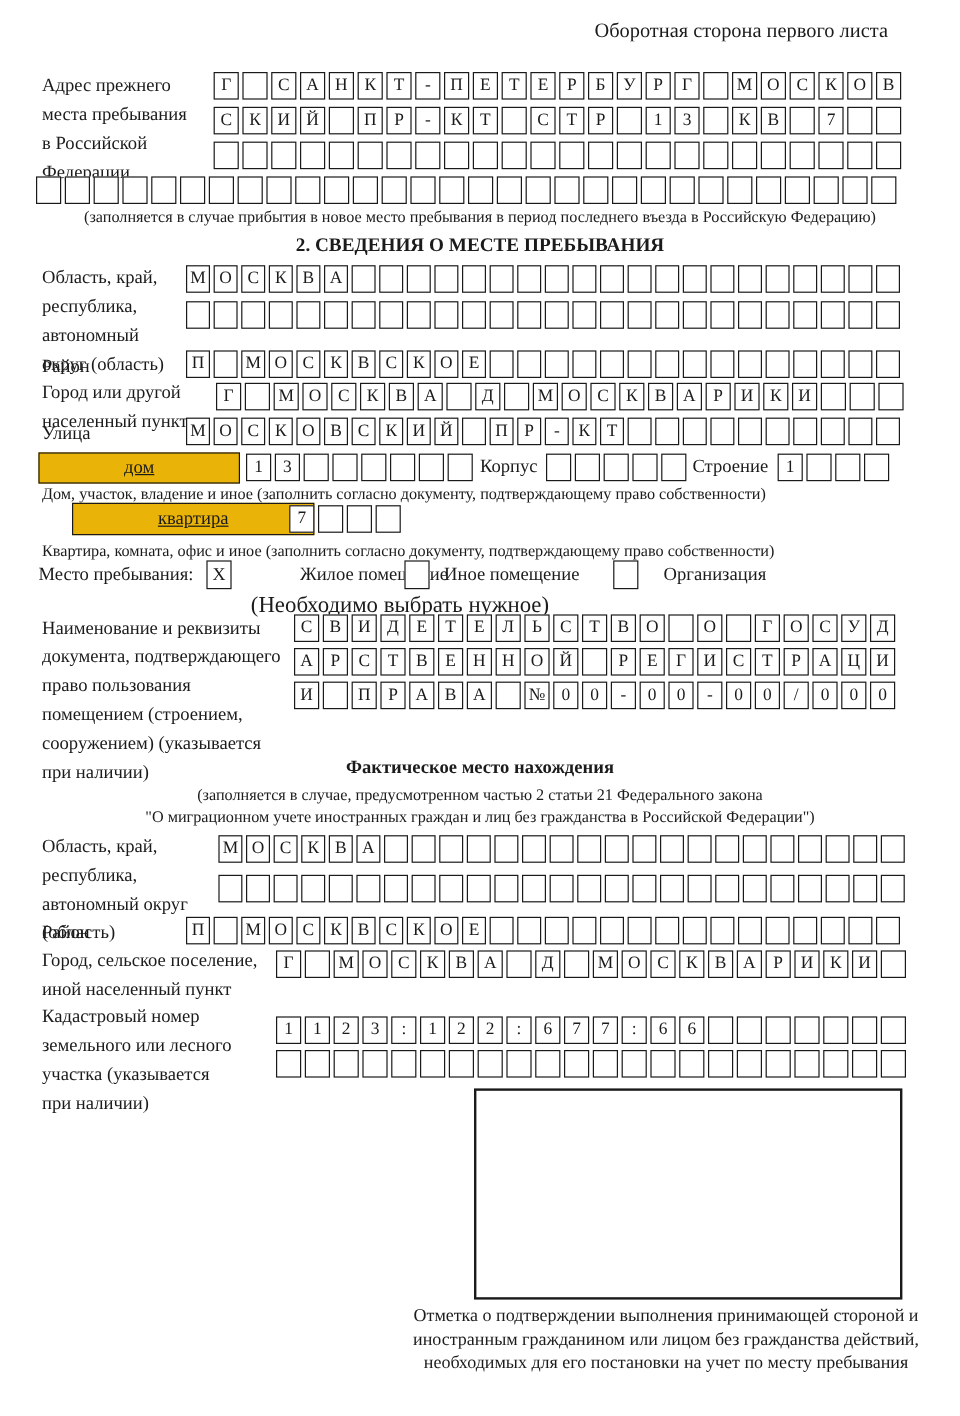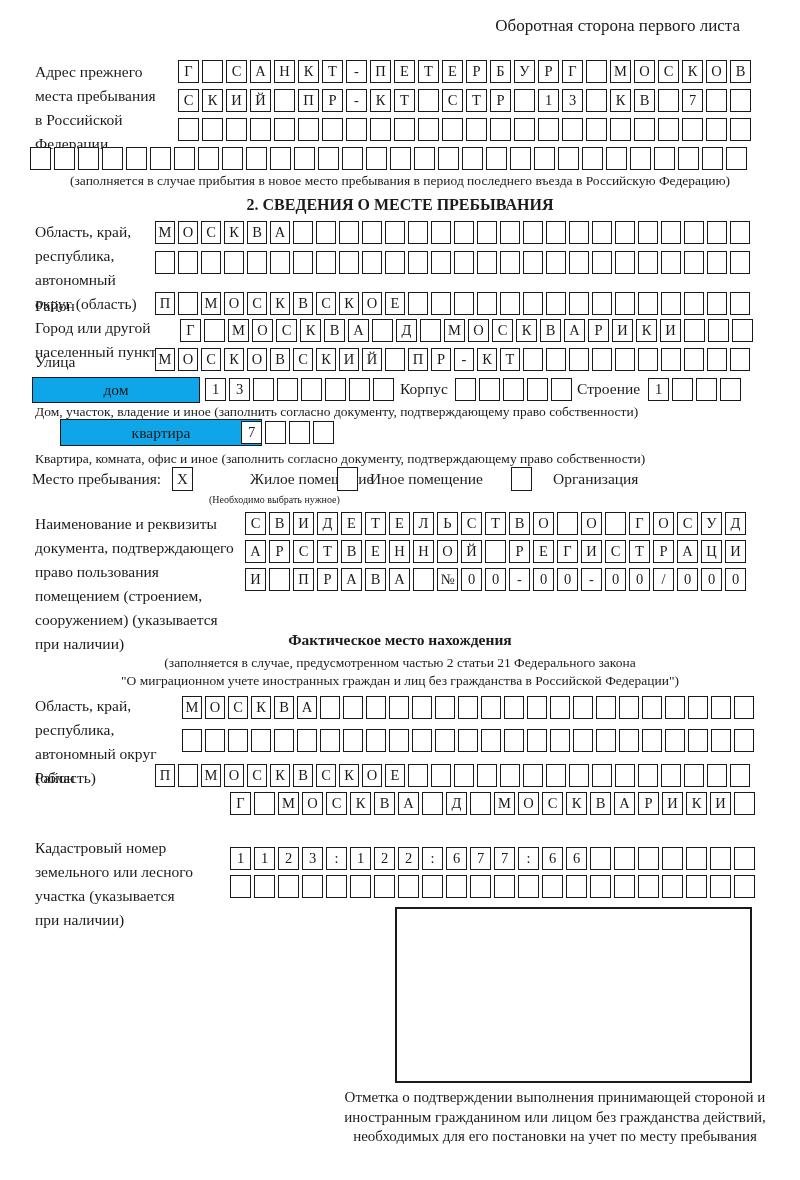--- a/index.html
+++ b/index.html
@@ -16,21 +16,21 @@
   .heading { font-size:16px; font-weight:bold; text-align:center; width:800px; left:0; }
   .cells { display:flex; gap:3px; }
   .cell {
     width:20px; height:23px; border:1.6px solid #1a1a1a; background:#fff;
     display:flex; align-items:center; justify-content:center;
     font-size:14.5px; font-weight:500; font-family:"Liberation Serif", serif;
   }
   .cells.lg .cell { width:21px; }
   .bigbox {
     border:1.8px solid #1a1a1a; display:flex; align-items:center; justify-content:center;
-    font-size:15.5px; background:#0ea5e9;
+    font-size:15.5px; background:#eab308;text-decoration:underline;
   }
   .inline-label { font-size:15.5px; }
   .checkbox {
     width:21px; height:24px; border:1.7px solid #1a1a1a; background:#fff;
     display:flex; align-items:center; justify-content:center;
     font-size:15px; font-weight:500;
   }
   .stamp-box { border:2px solid #1a1a1a; background:#fff; }
   .stamp-caption { font-size:15px; line-height:1.3; text-align:center; }
 </style>
@@ -346,21 +346,21 @@
     </div>
   <div class="abs caption" style="top:451px; text-align:left; left:35px; width:760px;">Квартира, комната, офис и иное (заполнить согласно документу, подтверждающему право собственности)</div>
 
   <div class="abs inline-label" style="left:32px; top:470px;">Место пребывания:</div>
   <div class="abs checkbox" style="left:172px; top:467px;">X</div>
   <div class="abs inline-label" style="left:202px; top:470px;margin-left:48px;">Жилое помещение</div>
   <div class="abs checkbox" style="left:337px; top:467px;"></div>
   <div class="abs inline-label" style="left:370px; top:470px;">Иное помещение</div>
   <div class="abs checkbox" style="left:511px; top:467px;"></div>
   <div class="abs inline-label" style="left:553px; top:470px;">Организация</div>
-  <div class="abs" style="left:209px; top:494px; font-size:10px;">(Необходимо выбрать нужное)</div>
+  <div class="abs" style="left:209px; top:494px; font-size:19px;">(Необходимо выбрать нужное)</div>
 
   <div class="abs field-label" style="left:35px; top:512px; width:215px;">Наименование и реквизиты
 документа, подтверждающего
 право пользования
 помещением (строением,
 сооружением) (указывается
 при наличии)</div>
   <div class="abs cells lg" style="left:245px; top:512px;">
       <span class="cell">С</span>
       <span class="cell">В</span>
@@ -517,20 +517,22 @@
       <span class="cell"></span>
       <span class="cell"></span>
       <span class="cell"></span>
       <span class="cell"></span>
       <span class="cell"></span>
       <span class="cell"></span>
       <span class="cell"></span>
       <span class="cell"></span>
     </div>
 
+  <div class="abs field-label" style="left:35px; top:789px; width:200px;">Город, сельское поселение,
+иной населенный пункт</div>
   <div class="abs cells lg" style="left:230px; top:792px;">
       <span class="cell">Г</span>
       <span class="cell"></span>
       <span class="cell">М</span>
       <span class="cell">О</span>
       <span class="cell">С</span>
       <span class="cell">К</span>
       <span class="cell">В</span>
       <span class="cell">А</span>
       <span class="cell"></span>

